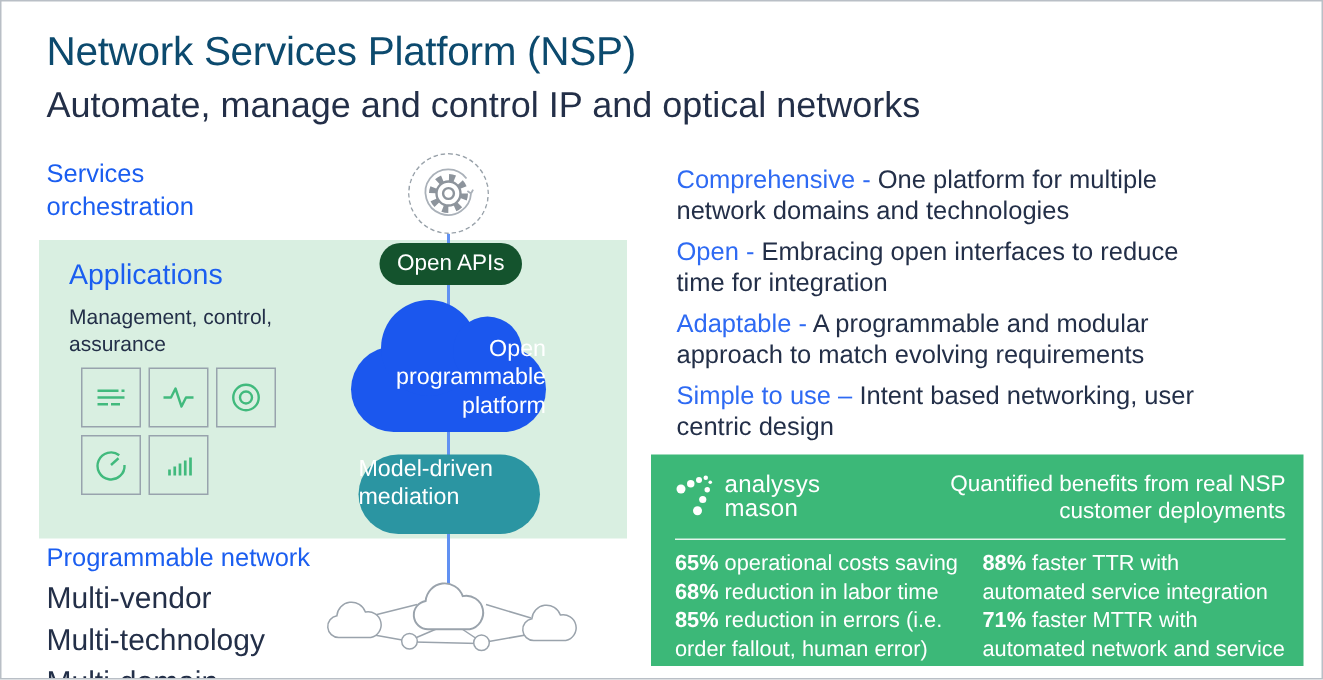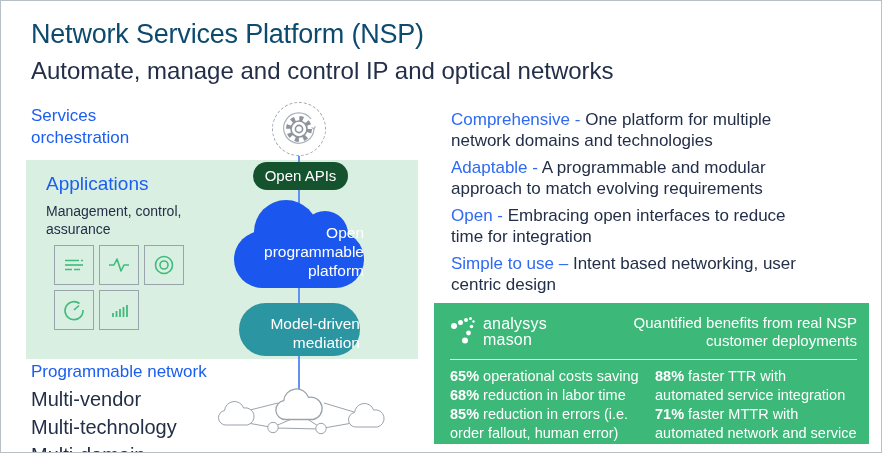--- a/index.html
+++ b/index.html
@@ -26,21 +26,21 @@
   .icon-row.r2 { left: 53px; top: 289px; }
   .icon-tile { width: 40px; height: 40px; border: 1px solid #98a3ad; display: flex; align-items: center; justify-content: center; background: transparent; }
 
   .pill { position: absolute; left: 252px; top: 161px; width: 95px; height: 28px; background: #14532d; border-radius: 14px; color: #fff; font-size: 15px; text-align: center; line-height: 28px; z-index: 2; }
 
   .cloud-body { position: absolute; left: 233px; top: 230px; width: 130px; height: 57px; background: #1b57ee; border-radius: 30px; z-index: 2; }
   .cloud-body::before { content: ""; position: absolute; width: 64px; height: 64px; border-radius: 50%; background: inherit; top: -31px; left: 20px; }
   .cloud-body::after { content: ""; position: absolute; width: 46px; height: 46px; border-radius: 50%; background: inherit; top: -20px; right: 16px; }
   .cloud-text { position: absolute; left: 233px; top: 223px; width: 130px; font-size: 15.5px; line-height: 1.22; color: #fff; text-align: right; z-index: 3; }
 
-  .mediation { position: absolute; left: 238px; top: 302px; width: 121px; height: 53px; background: #2b95a2; border-radius: 27px; color: #fff; font-size: 15.5px; line-height: 1.22; text-align: right; padding-top: 12px; z-index: 2; }
+  .mediation { position: absolute; left: 238px; top: 302px; width: 121px; height: 53px; background: #2b95a2; border-radius: 27px; color: #fff; font-size: 15.5px; line-height: 1.22; text-align: left; padding-top: 1px; z-index: 2; }
 
   .prog-title { position: absolute; left: 30px; top: 361px; font-size: 17px; color: #1b5ef0; }
   .prog-items { position: absolute; left: 30px; top: 384px; font-size: 20px; line-height: 1.4; color: #232f48; }
 
   .network-svg { position: absolute; left: 205px; top: 385px; z-index: 2; }
 
   .features { position: absolute; left: 450px; top: 108px; width: 352px; }
   .feature { margin-bottom: 6px; font-size: 17px; line-height: 21px; color: #232f48; }
   .feature .lead { color: #2e6af3; }
 
@@ -152,22 +152,22 @@
       <path transform="translate(8,14)" d="M33.2 25H11.8a7.3 7.3 0 0 1-1.2-14.5 9.8 9.8 0 0 1 19-2.5A6.9 6.9 0 1 1 33.2 25Z"></path>
       <path transform="translate(138,16)" d="M33.2 25H11.8a7.3 7.3 0 0 1-1.2-14.5 9.8 9.8 0 0 1 19-2.5A6.9 6.9 0 1 1 33.2 25Z"></path>
       <path transform="translate(64,1) scale(1.3)" d="M33.2 25H11.8a7.3 7.3 0 0 1-1.2-14.5 9.8 9.8 0 0 1 19-2.5A6.9 6.9 0 1 1 33.2 25Z"></path>
       <circle cx="67" cy="41.5" r="5.2"></circle>
       <circle cx="115" cy="42.5" r="5.2"></circle>
     </g>
   </svg>
 
   <div class="features">
     <div class="feature"><span class="lead">Comprehensive -</span> <span>One platform for multiple network domains and technologies</span></div>
+    <div class="feature"><span class="lead">Open -</span> <span>Embracing open interfaces to reduce time for integration</span></div>
     <div class="feature"><span class="lead">Adaptable -</span> <span>A programmable and modular approach to match evolving requirements</span></div>
-    <div class="feature"><span class="lead">Open -</span> <span>Embracing open interfaces to reduce time for integration</span></div>
     <div class="feature"><span class="lead">Simple to use –</span> <span>Intent based networking, user centric design</span></div>
   </div>
 
   <div class="benefits">
     <div class="benefits-header">
       <div class="logo-block">
         <svg width="26" height="36" viewBox="0 0 26 36">
           <g fill="#ffffff">
             <circle cx="4" cy="12" r="3.0"></circle>
             <circle cx="10.5" cy="8.5" r="2.5"></circle>

